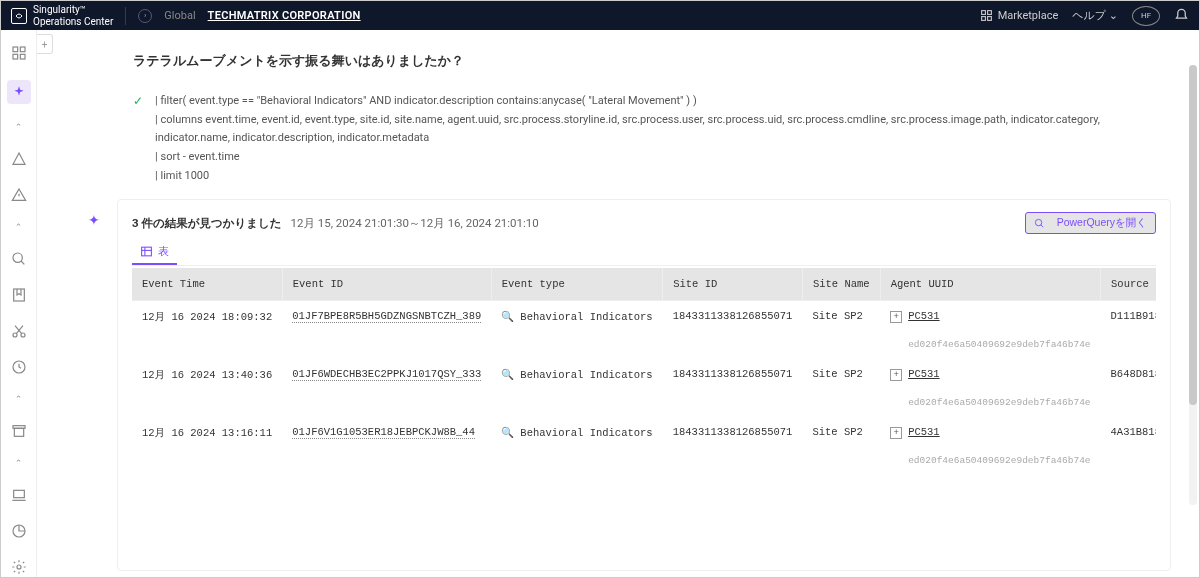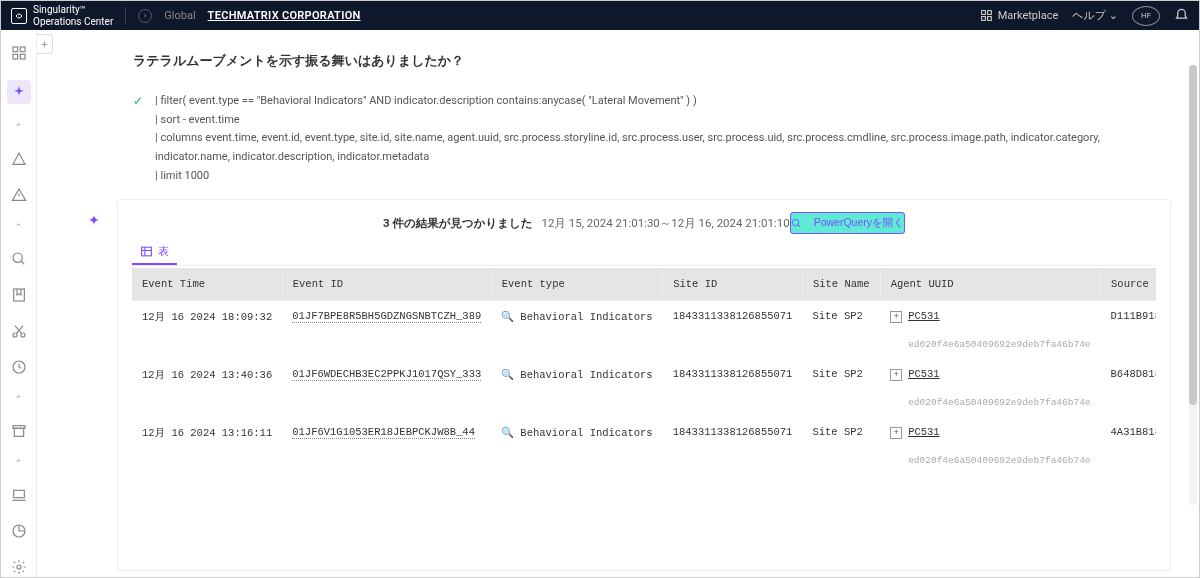--- a/index.html
+++ b/index.html
@@ -23,25 +23,25 @@
 .sb-chev{font-size:9px;color:#999;}
 .content{flex:1;overflow:auto;position:relative;}
 .tab-handle{position:absolute;left:0;top:4px;width:16px;height:20px;border:1px solid #ddd;border-left:none;border-radius:0 3px 3px 0;font-size:10px;color:#999;display:flex;align-items:center;justify-content:center;background:#fff;}
 .scroll-region{padding:12px 28px 0 44px;height:100%;overflow-y:auto;}
 .question{font-size:13px;font-weight:700;margin:10px 0 22px 52px;}
 .query-block{display:flex;gap:12px;margin-bottom:14px;margin-left:52px;}
 .check-ico{color:#1db954;font-size:12px;margin-top:2px;}
 .query-lines{font-size:11px;color:#555;line-height:1.7;}
 .results-panel{margin-left:36px;background:#fff;border:1px solid #eee;border-radius:4px;padding:12px 14px 14px;position:relative;}
 .sparkle{position:absolute;left:-30px;top:12px;color:#7c4dff;font-size:14px;}
-.results-hdr{display:flex;justify-content:center;align-items:center;margin-bottom:6px;}
+.results-hdr{display:flex;justify-content:space-between;align-items:center;margin-bottom:6px;}
 .results-count{font-size:11.5px;}
 .results-count b{font-weight:700;}
 .results-date{color:#666;margin-left:6px;}
-.pq-btn{border:1px solid #7c4dff;color:#7c4dff;background:#5eead4;border-radius:3px;font-size:10.5px;padding:3px 0;display:flex;align-items:center;gap:12px;cursor:pointer;}
+.pq-btn{border:1px solid #7c4dff;color:#7c4dff;background:#e5e5e5;border-radius:3px;font-size:10.5px;padding:3px 8px;display:flex;align-items:center;gap:12px;cursor:pointer;}
 .tab-row{display:flex;gap:6px;border-bottom:1px solid #eee;margin-bottom:0;}
 .tab-itm{display:flex;align-items:center;gap:5px;padding:4px 8px;font-size:11px;color:#7c4dff;border-bottom:2px solid #7c4dff;cursor:pointer;}
 .tab-itm svg{width:13px;height:13px;}
 table{width:100%;border-collapse:collapse;font-family:'Courier New',monospace;font-size:10.5px;margin-top:2px;}
 th{text-align:left;font-weight:400;color:#333;padding:10px 10px;border-bottom:1px solid #eee;border-right:1px solid #eee;background:#e5e5e5;white-space:nowrap;font-family:'Courier New',monospace;}
 td{padding:9px 10px;vertical-align:top;white-space:nowrap;}
 .evtid{color:#333;border-bottom:1px dotted #888;cursor:pointer;}
 .evttype{display:flex;align-items:center;gap:6px;}
 .agent-cell{display:flex;gap:6px;align-items:flex-start;}
 .agent-plus{width:12px;height:12px;border:1px solid #999;font-size:9px;display:flex;align-items:center;justify-content:center;color:#555;cursor:pointer;margin-top:1px;}
@@ -176,22 +176,22 @@
     <div class="vscroll">
         <div class="vscroll-thumb"></div>
       </div>
     <div class="scroll-region">
       <div class="question">ラテラルムーブメントを示す振る舞いはありましたか？</div>
 
       <div class="query-block">
         <div class="check-ico">✓</div>
         <div class="query-lines">
           <div>| filter( event.type == "Behavioral Indicators" AND indicator.description contains:anycase( "Lateral Movement" ) )</div>
+          <div>| columns event.time, event.id, event.type, site.id, site.name, agent.uuid, src.process.storyline.id, src.process.user, src.process.uid, src.process.cmdline, src.process.image.path, indicator.category, indicator.name, indicator.description, indicator.metadata</div>
           <div>| sort - event.time</div>
-          <div>| columns event.time, event.id, event.type, site.id, site.name, agent.uuid, src.process.storyline.id, src.process.user, src.process.uid, src.process.cmdline, src.process.image.path, indicator.category, indicator.name, indicator.description, indicator.metadata</div>
           <div>| limit 1000</div>
         </div>
       </div>
 
       <div class="results-panel">
         <div class="sparkle">✦</div>
         <div class="results-hdr">
           <div class="results-count">
             <b>3 件の結果が見つかりました</b>
             <span class="results-date">12月 15, 2024 21:01:30～12月 16, 2024 21:01:10</span>

